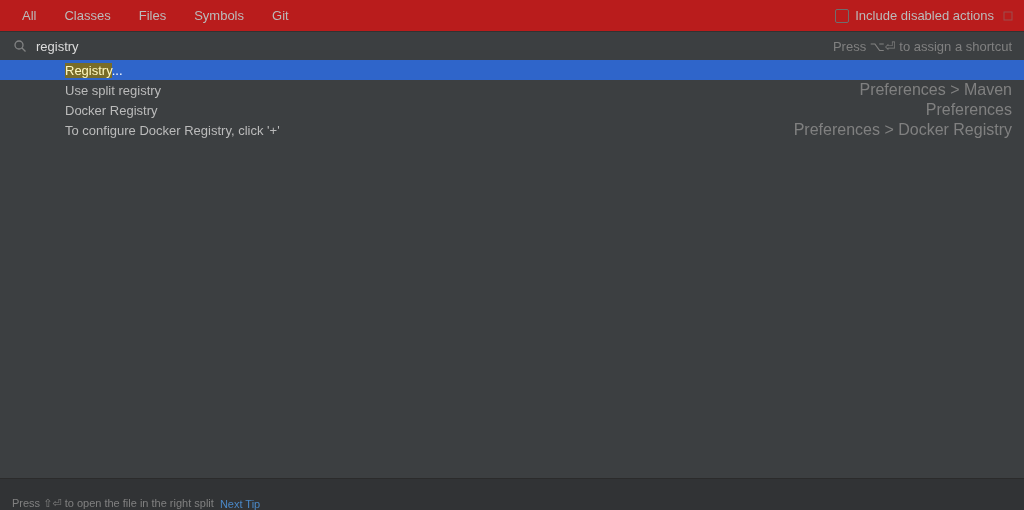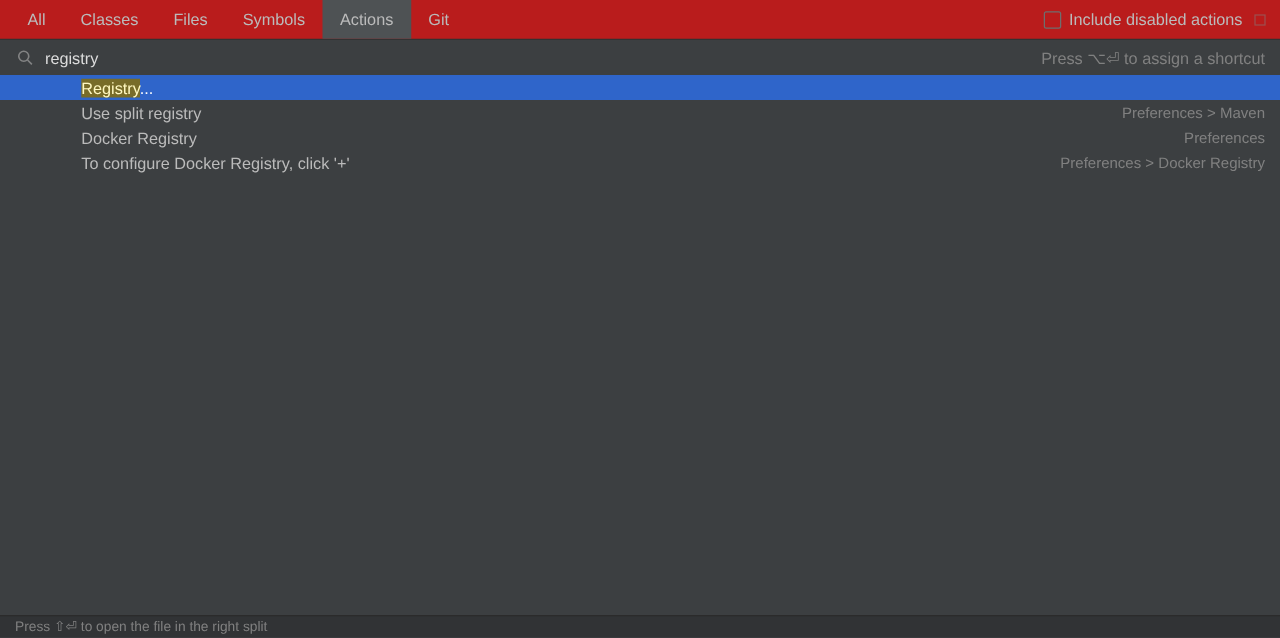--- a/index.html
+++ b/index.html
@@ -127,31 +127,31 @@
     .highlight {
       background: #786c29;
       color: #fff8c0;
       padding: 0 0px;
     }
     .result-row.selected .highlight {
       background: #786c29;
     }
     .result-location {
       color: #808080;
-      font-size: 12px;
+      font-size: 16px;
     }
     .footer {
       position: absolute;
       bottom: 0;
       left: 0;
       right: 0;
-      height: 18px;
+      height: 32px;
       background: #313335;
       display: flex;
-      align-items: center;
+      align-items: flex-end;
       padding: 0 12px;
       gap: 6px;
       font-size: 11px;
       color: #808080;
       border-top: 1px solid #2b2b2b;
     }
     .footer-link {
       color: #4a88c7;
       cursor: pointer;
       margin-top: 32px;
@@ -159,21 +159,20 @@
   </style>
 </head>
 <body>
 
 <div class="tab-bar">
   <div class="tabs">
     <div class="tab">All</div>
     <div class="tab">Classes</div>
     <div class="tab">Files</div>
     <div class="tab">Symbols</div>
-    <div class="tab active">Actions</div>
     <div class="tab">Git</div>
   </div>
   <div class="tab-spacer"></div>
   <div class="right-controls">
     <label class="checkbox-wrap">
       <span class="checkbox"></span>
       <span>Include disabled actions</span>
     </label>
     <span class="pin-icon">
       <svg width="14" height="14" viewBox="0 0 14 14">

